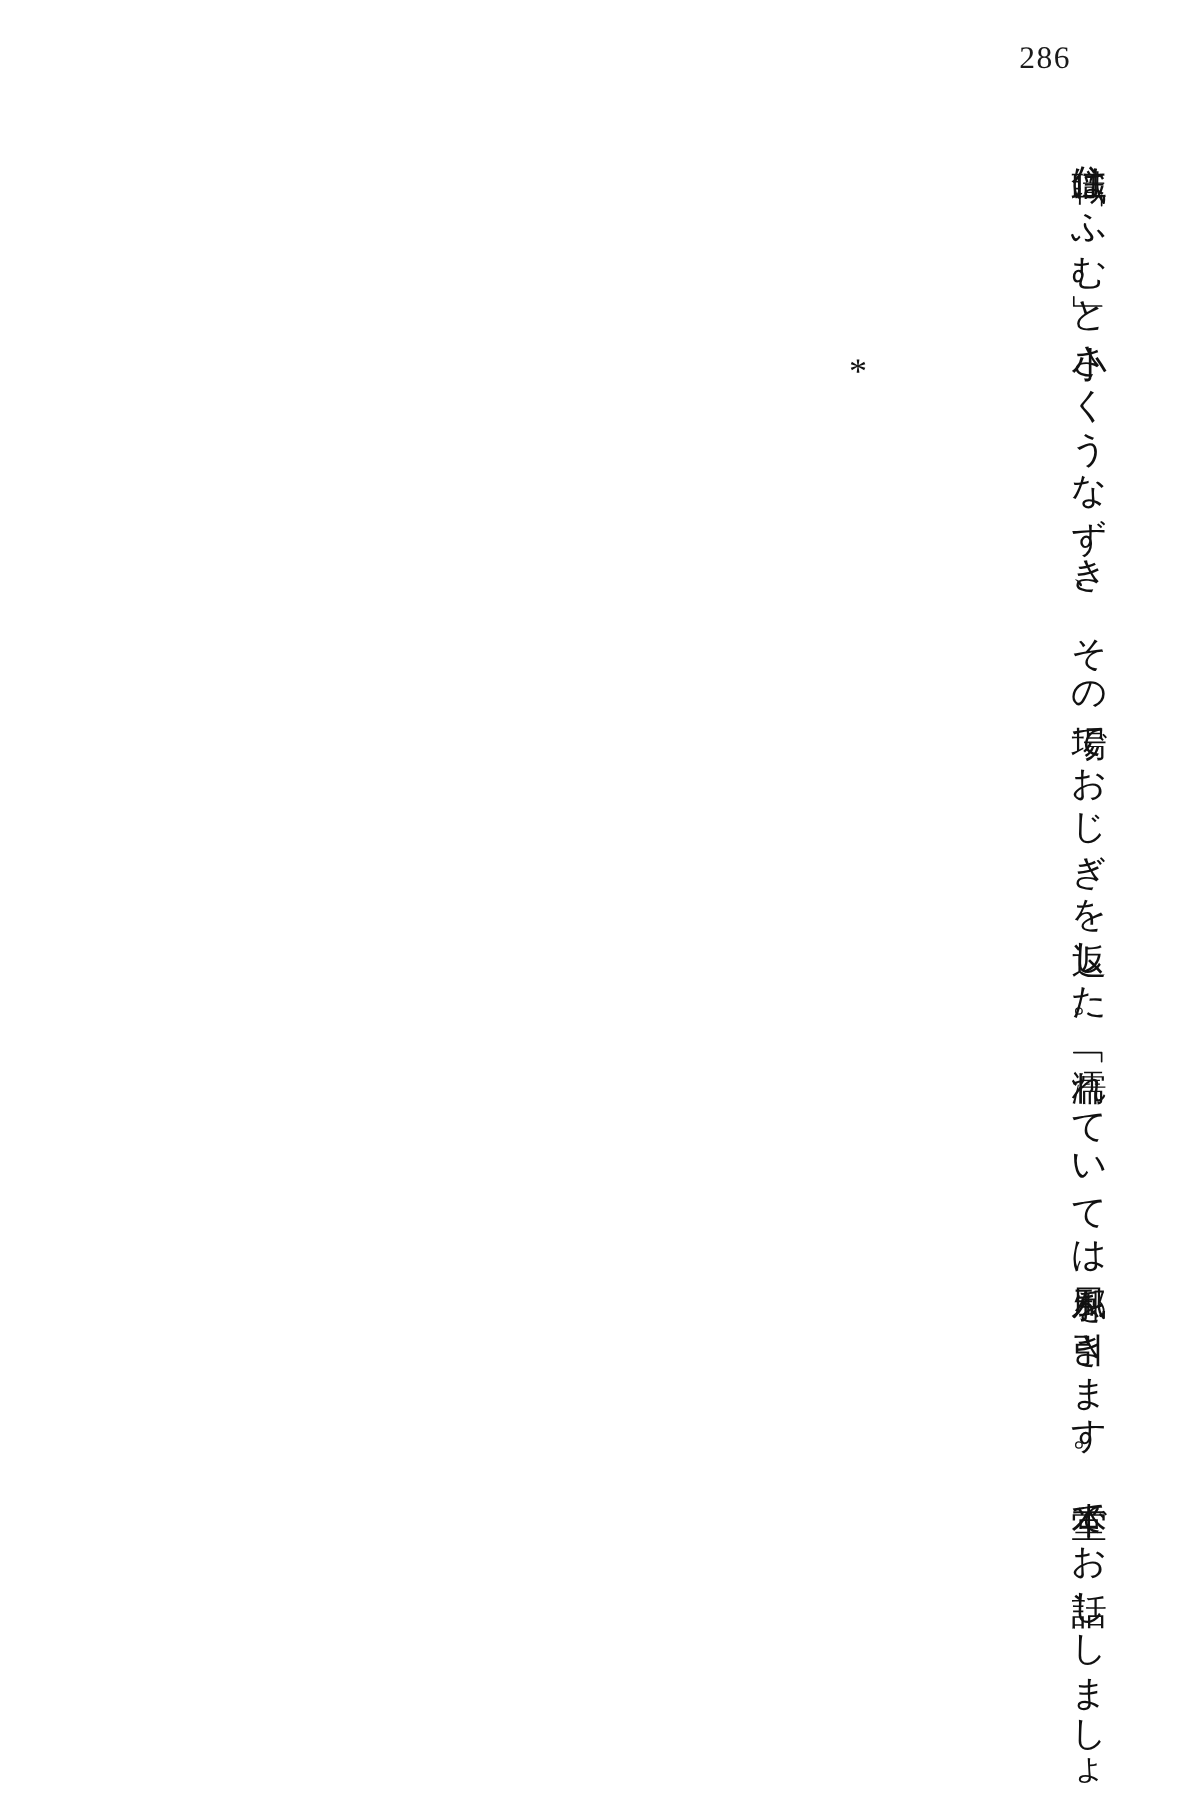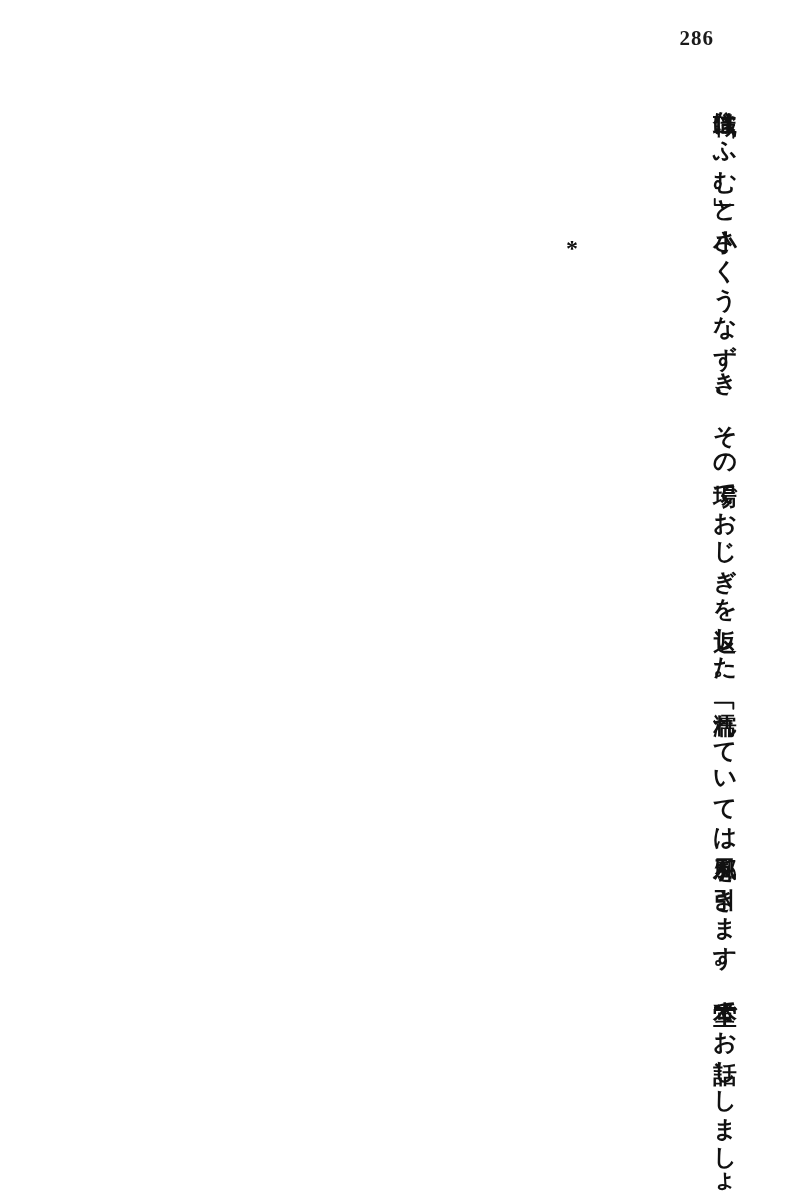--- a/index.html
+++ b/index.html
@@ -8,21 +8,20 @@
     background: #ffffff;
   }
   .page {
     position: relative;
     width: 800px;
     height: 1200px;
     background: #ffffff;
     overflow: hidden;
     font-family: "Liberation Serif", "DejaVu Serif", serif;
     color: #111111;
-    font-weight: bold;
   }
   .page-number {
     position: absolute;
     top: 26px;
     right: 86px;
     font-size: 21px;
     letter-spacing: 1px;
     color: #1a1a1a;
     font-family: "Liberation Serif", serif;
   }

